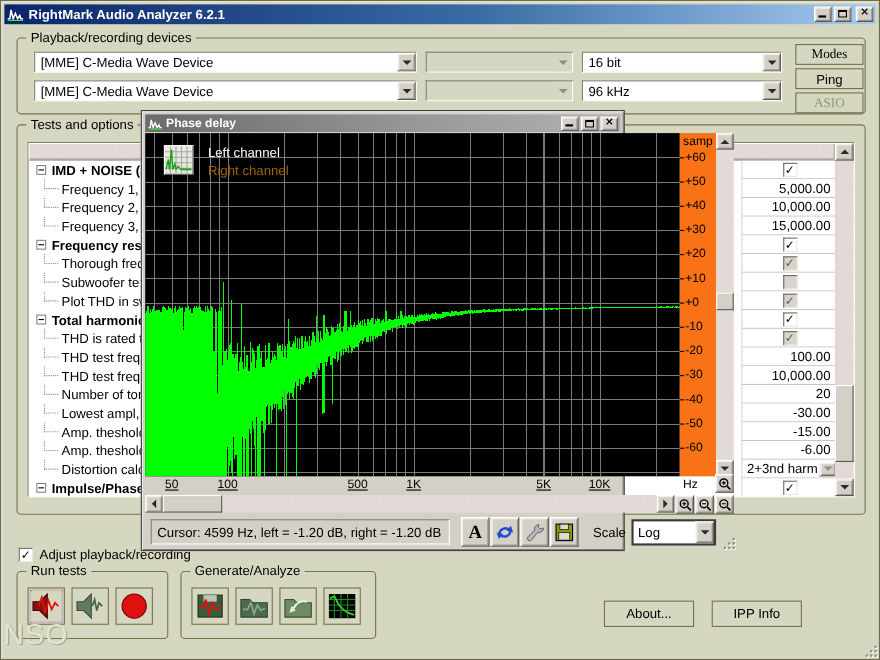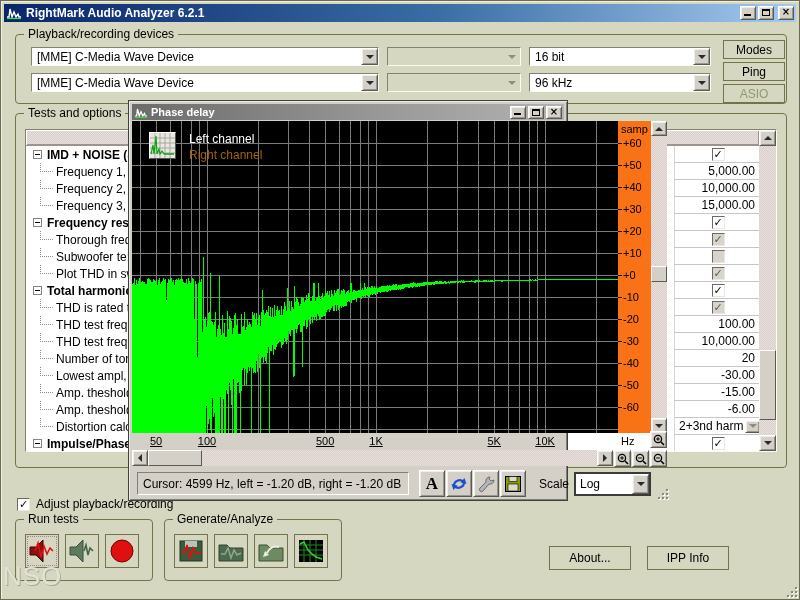--- a/index.html
+++ b/index.html
@@ -169,23 +169,23 @@
     <span class="arrowbtn btn3d">
         <span class="tri-down"></span>
       </span>
   </div>
   <div class="combo" style="left:528px;top:72px;width:182px;">
     <span>96 kHz</span>
     <span class="arrowbtn btn3d">
         <span class="tri-down"></span>
       </span>
   </div>
-  <div class="btn-flat" style="left:722px;top:39px;width:62px;height:19px;">Modes</div>
+  <div class="btn-flat" style="left:722px;top:39px;width:62px;height:19px;font-family:Liberation Serif, serif;">Modes</div>
   <div class="btn-flat" style="left:722px;top:61px;width:62px;height:19px;">Ping</div>
-  <div class="btn-flat disabled" style="left:722px;top:83px;width:62px;height:19px;">ASIO</div>
+  <div class="btn-flat disabled" style="left:722px;top:83px;width:62px;height:19px;font-family:Liberation Serif, serif;">ASIO</div>
 
   <div class="group" style="left:14px;top:112px;width:772px;height:355px;">
     <span class="group-label">Tests and options</span>
   </div>
   <div class="tests-list">
     <div class="list-header dither"></div>
     <div class="list-rows">
         <div class="trow">
           <div class="tzone">
             <span class="expand"></span>

